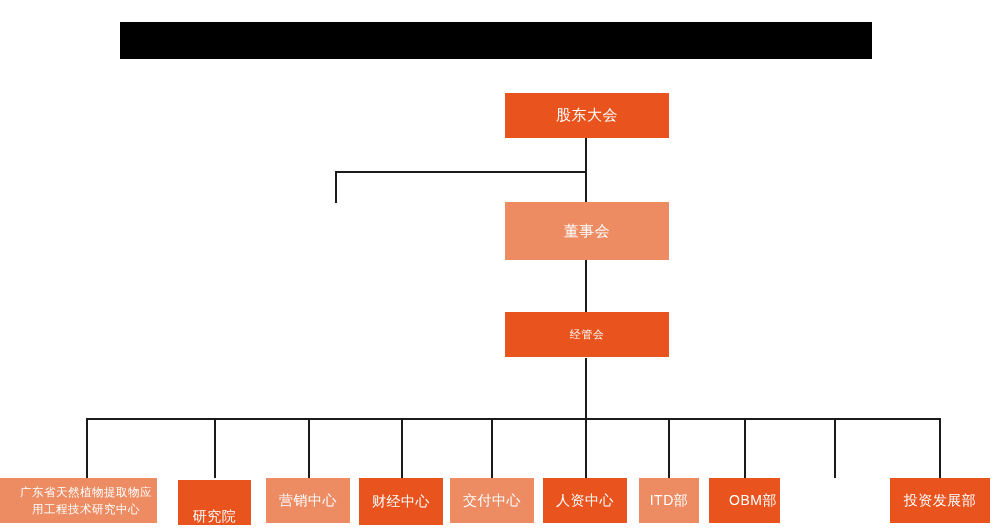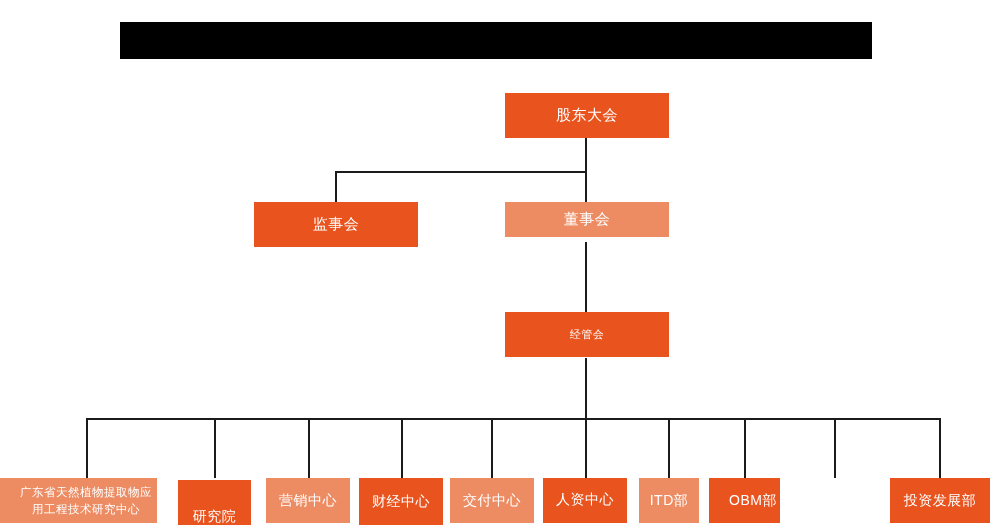--- a/index.html
+++ b/index.html
@@ -93,24 +93,21 @@
   <div class="conn conn-v" style="left:585px; top:418px; height:60px;"></div>
   <div class="conn conn-v" style="left:668px; top:418px; height:60px;"></div>
   <div class="conn conn-v" style="left:744px; top:418px; height:60px;"></div>
   <div class="conn conn-v" style="left:834px; top:418px; height:60px;"></div>
   <div class="conn conn-v" style="left:939px; top:418px; height:60px;"></div>
 
   <div class="node node-dark node-lvl1" style="left:505px; top:93px; width:164px; height:45px;">
     <span class="node-label">股东大会</span>
   </div>
 
-  <div class="node node-dark node-lvl2" style="left:254px; top:202px; width:164px; height:45px;">
-    <span class="node-label">监事会</span>
-  </div>
-  <div class="node node-light node-lvl2" style="left:505px; top:202px; width:164px; height:35px;">
+  <div class="node node-light node-lvl2" style="left:505px; top:202px; width:164px; height:58px;">
     <span class="node-label">董事会</span>
   </div>
 
   <div class="node node-dark node-lvl3" style="left:505px; top:312px; width:164px; height:45px;">
     <span class="node-label">经管会</span>
   </div>
 
   <div class="node node-light node-leaf-small" style="left:0px; top:478px; width:157px; height:45px;">
     <span class="node-label">
       <span>广东省天然植物提取物应</span><br>
@@ -127,21 +124,21 @@
   </div>
 
   <div class="node node-dark node-leaf" style="left:359px; top:478px; width:84px; height:47px;">
     <span class="node-label">财经中心</span>
   </div>
 
   <div class="node node-light node-leaf" style="left:450px; top:478px; width:84px; height:45px;">
     <span class="node-label">交付中心</span>
   </div>
 
-  <div class="node node-dark node-leaf" style="left:543px; top:478px; width:84px; height:45px;font-family:Liberation Mono, monospace;">
+  <div class="node node-dark node-leaf" style="left:543px; top:478px; width:84px; height:45px;">
     <span class="node-label">人资中心</span>
   </div>
 
   <div class="node node-light node-leaf" style="left:639px; top:478px; width:60px; height:45px;">
     <span class="node-label">ITD部</span>
   </div>
 
   <div class="node node-dark node-leaf" style="left:709px; top:478px; width:71px; height:45px;text-align:right;">
     <span class="node-label">OBM部</span>
   </div>

